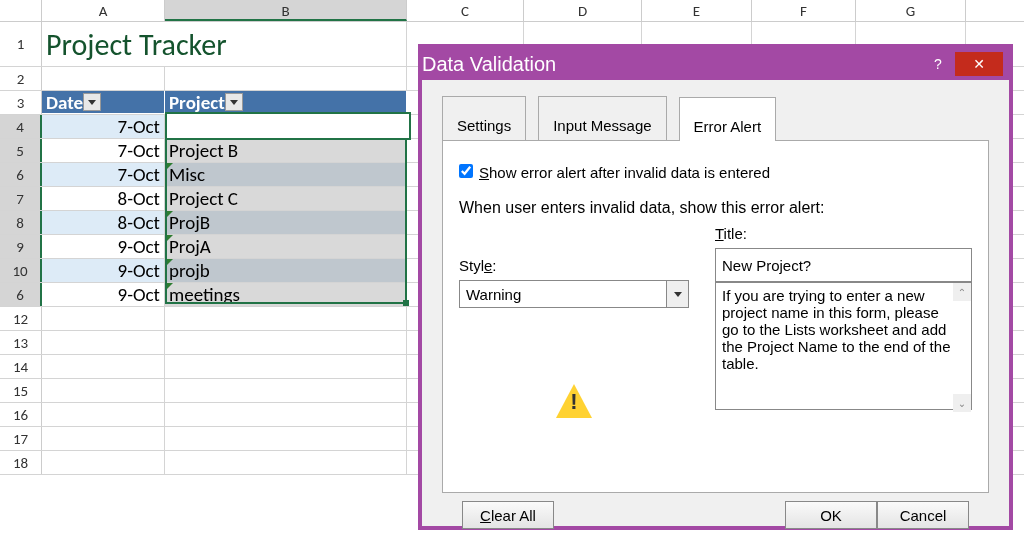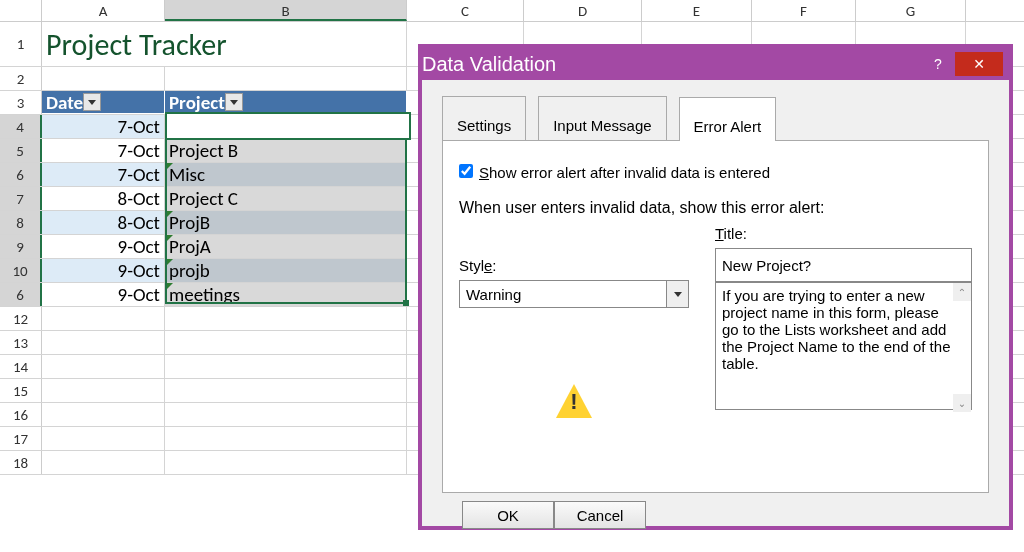--- a/index.html
+++ b/index.html
@@ -346,19 +346,22 @@
           <input class="text-input" value="New Project?" style="">
           <div class="textarea-wrapper">
             <textarea class="textarea" style="">If you are trying to enter a new project name in this form, please go to the Lists worksheet and add the Project Name to the end of the table.</textarea>
             <div class="scroll-up">⌃</div>
             <div class="scroll-down">⌄</div>
           </div>
         </div>
       </div>
     </div>
     <div class="dlg-footer">
+      <div class="btn">
+          <span><span class="underline">C</span>lear All</span>
+        </div>
       <div class="footer-right">
         <div class="btn">OK</div>
         <div class="btn">Cancel</div>
       </div>
     </div>
   </div>
 </div>
 
 </body></html>

